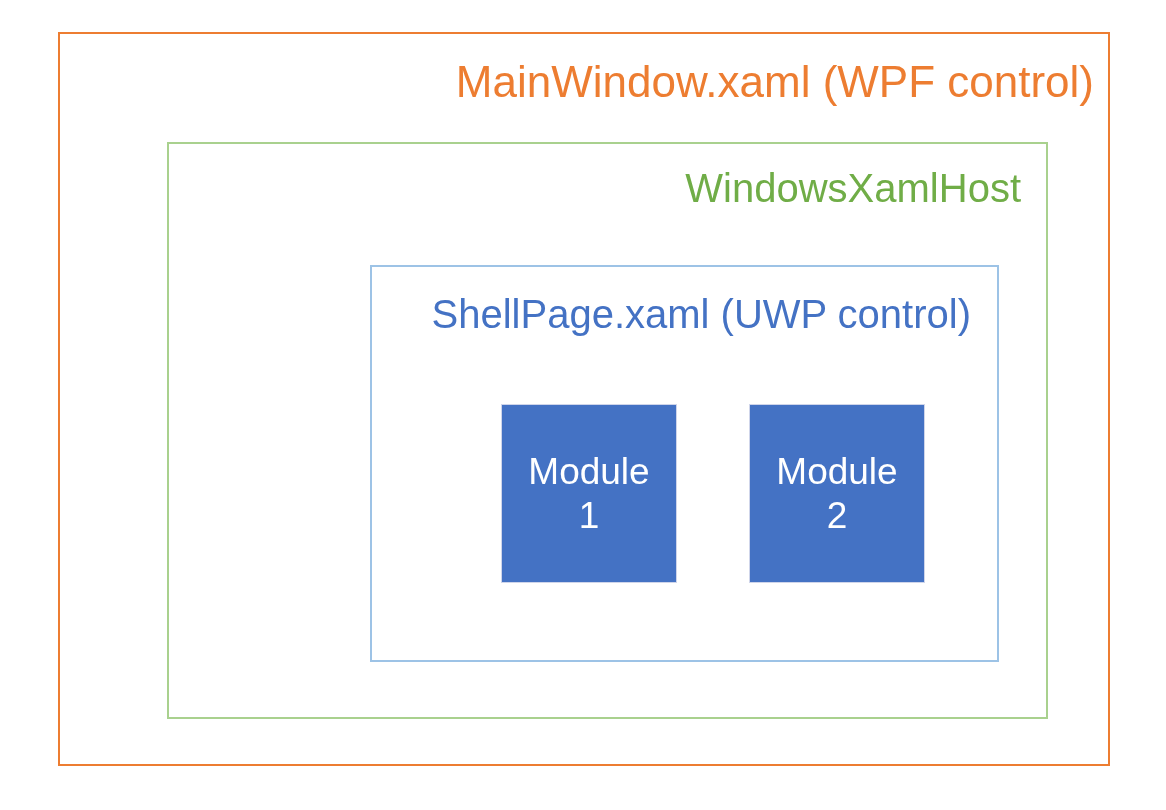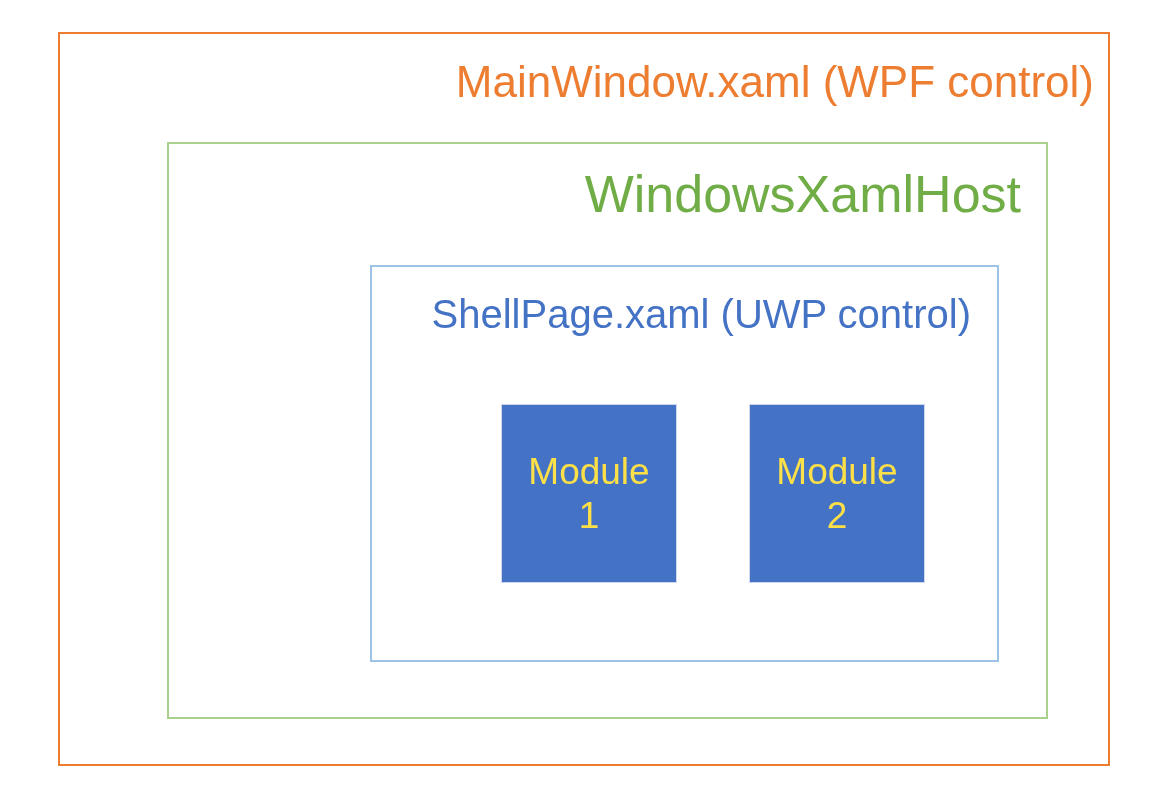--- a/index.html
+++ b/index.html
@@ -63,42 +63,42 @@
   #wpf-caption {
     right: 14px;
     top: 26px;
     font-size: 44px;
     color: #ED7D31;
   }
 
   #xamlhost-caption {
     right: 25px;
     top: 24px;
-    font-size: 52px;
+    font-size: 40px;
     color: #70AD47;
   }
 
   #uwp-caption {
     right: 26px;
     top: 27px;
     font-size: 40px;
     color: #4472C4;
   }
 
   
   .module-box {
     position: absolute;
     box-sizing: border-box;
     background: #4472C4;
     border: 1px solid #CFD5EA;
     display: flex;
     flex-direction: column;
     align-items: center;
     justify-content: center;
-    color: #fde047;
+    color: #ffffff;
     font-size: 37px;
     line-height: 1.18;
     text-align: center;
   }
 
   #module-1 {
     left: 501px;
     top: 404px;
     width: 176px;
     height: 179px;

